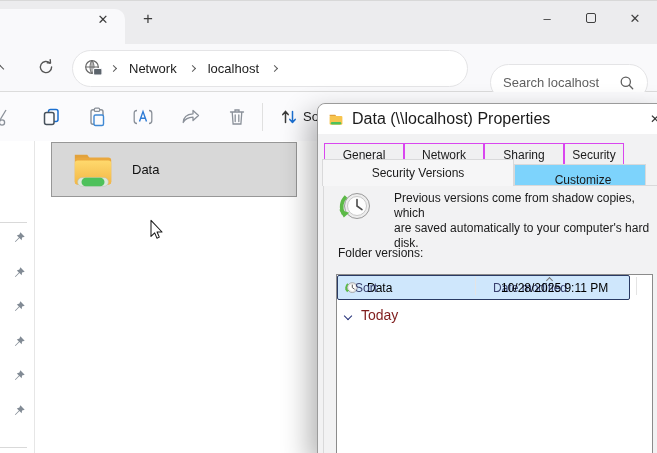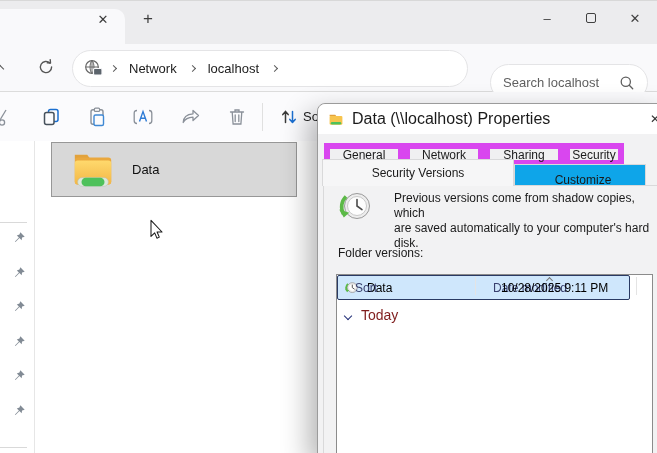--- a/index.html
+++ b/index.html
@@ -52,23 +52,23 @@
 
   
   .dialog{left:317px;top:103px;width:352px;height:352px;background:#f2f2f3;
     border:1px solid #9b9b9b;border-radius:8px 0 0 0;
     box-shadow:-8px 10px 28px rgba(0,0,0,.30);font-size:12px;}
   .dlg-title{left:0;top:0;width:100%;height:30px;background:#fff;border-radius:8px 0 0 0;
     display:flex;align-items:center;padding-left:10px;gap:8px;}
   .dlg-title-text{font-size:16px;color:#1a1a1a;}
   .dlg-close{left:324px;top:4px;width:26px;height:22px;display:flex;align-items:center;justify-content:center;
     color:#333;font-size:12px;}
-  .tab1{top:39px;height:23px;background:#f0f0f1;border:6px solid #d946ef;
+  .tab1{top:39px;height:23px;background:#f0f0f1;border:1px solid #d946ef;
     display:flex;align-items:center;justify-content:center;color:#1a1a1a;}
-  .tab2{top:60px;height:32px;background:#0ea5e9;border:1px solid #d9d9da;
+  .tab2{top:60px;height:32px;background:#7dd3fc;border:1px solid #d9d9da;
     display:flex;align-items:center;justify-content:center;color:#1a1a1a;padding-left:6px;}
   .tab-act{left:4px;top:55px;width:192px;height:27px;background:#f6f6f7;
     border:1px solid #d9d9da;border-bottom:none;z-index:3;
     display:flex;align-items:center;justify-content:center;color:#1a1a1a;}
   .tab-page{left:5px;top:81px;width:347px;height:271px;border-top:1px solid #d9d9da;border-left:1px solid #d9d9da;background:#f2f2f3;}
   .desc{left:76px;top:87px;width:262px;font-size:12px;line-height:15px;color:#1a1a1a;}
   .fv-label{left:20px;top:142px;font-size:12px;color:#1a1a1a;}
   .listbox{left:18px;top:170px;width:317px;height:182px;background:#fff;border:1px solid #8b8b8b;border-bottom:none;}
   .lv-head{font-size:12px;color:#39406e;}
   .lv-vline{top:2px;width:1px;height:18px;background:#e4e4e4;}

